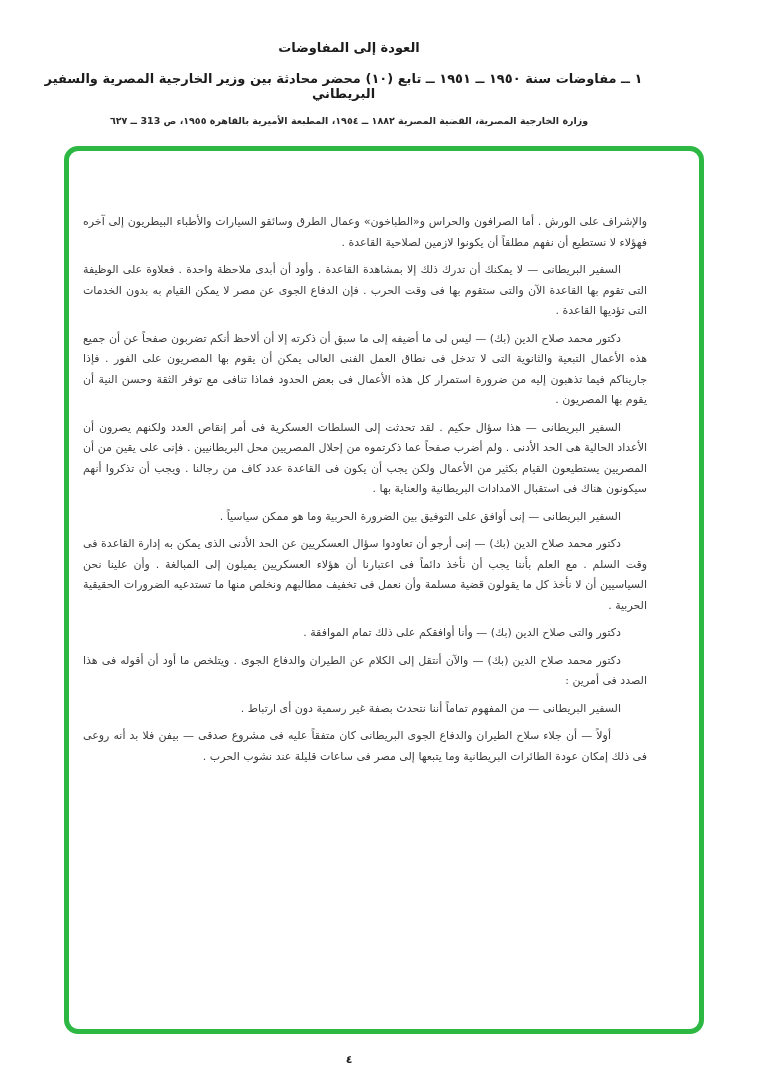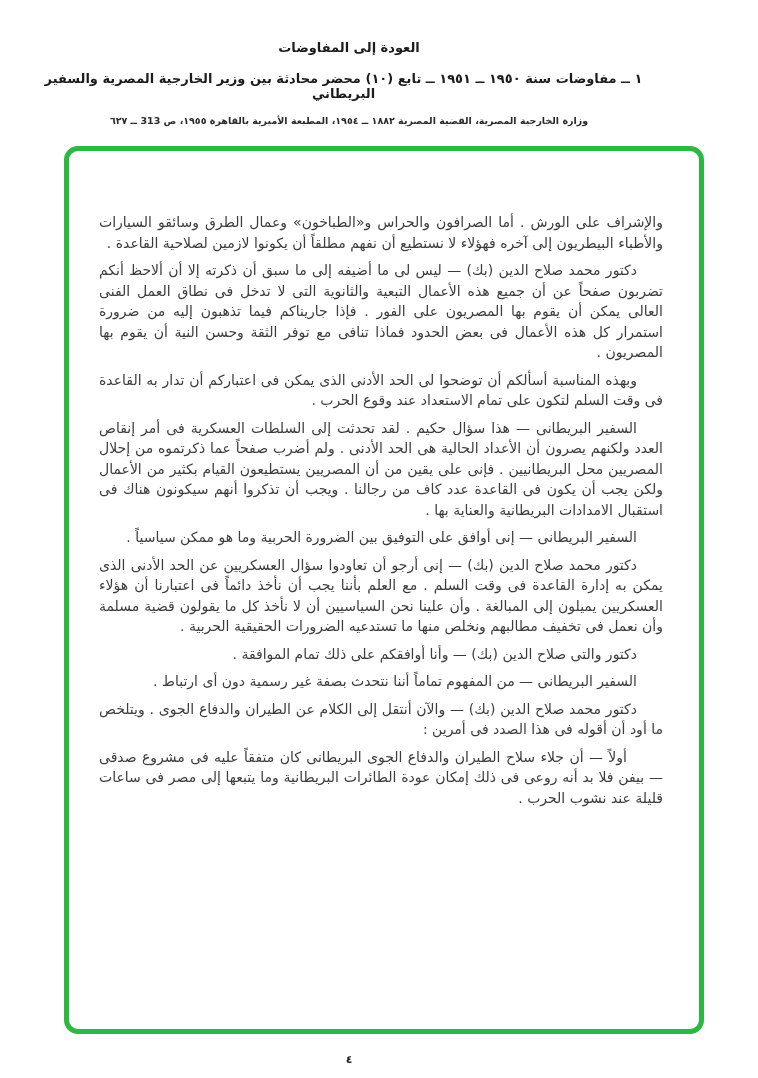--- a/index.html
+++ b/index.html
@@ -29,24 +29,24 @@
 
   .frame {
     position: absolute; left: 64px; top: 146px;
     width: 640px; height: 888px;
     border: 5px solid var(--frame-green);
     border-radius: 14px;
     background: #ffffff;
   }
 
   .scan-content {
-    position: absolute; top: 212px; left: 99px; width: 564px;
+    position: absolute; top: 212px; left: 83px; width: 564px;
     direction: rtl; text-align: justify;
     color: #3c3c3c;
-    font-size: 14px; line-height: 20.5px;
+    font-size: 11px; line-height: 20.5px;
   }
   .para {
     margin: 0 0 7px 0;
     text-indent: 26px;
   }
   .para.no-indent { text-indent: 0; }
   .para.indent-large { text-indent: 36px; }
 
   .page-number {
     position: absolute; bottom: 12px; left: 0; right: 0;
@@ -61,26 +61,26 @@
   <div class="header">
     <p class="header-title">العودة إلى المفاوضات</p>
     <p class="header-subtitle">١ ــ مفاوضات سنة ١٩٥٠ ــ ١٩٥١ ــ تابع (١٠) محضر محادثة بين وزير الخارجية المصرية والسفير البريطاني</p>
     <p class="header-source">وزارة الخارجية المصرية، القضية المصرية ١٨٨٢ ــ ١٩٥٤، المطبعة الأميرية بالقاهرة ١٩٥٥، ص 313 ــ ٦٢٧</p>
   </div>
 
   <div class="frame"></div>
 
   <div class="scan-content">
     <p class="para no-indent">والإشراف على الورش . أما الصرافون والحراس و«الطباخون» وعمال الطرق وسائقو السيارات والأطباء البيطريون إلى آخره فهؤلاء لا نستطيع أن نفهم مطلقاً أن يكونوا لازمين لصلاحية القاعدة .</p>
+    <p class="para">السفير البريطانى — لا يمكنك أن تدرك ذلك إلا بمشاهدة القاعدة . وأود أن أبدى ملاحظة واحدة . فعلاوة على الوظيفة التى تقوم بها القاعدة الآن والتى ستقوم بها فى وقت الحرب . فإن الدفاع الجوى عن مصر لا يمكن القيام به بدون الخدمات التى تؤديها القاعدة .</p>
     <p class="para">دكتور محمد صلاح الدين (بك) — ليس لى ما أضيفه إلى ما سبق أن ذكرته إلا أن ألاحظ أنكم تضربون صفحاً عن أن جميع هذه الأعمال التبعية والثانوية التى لا تدخل فى نطاق العمل الفنى العالى يمكن أن يقوم بها المصريون على الفور . فإذا جاريناكم فيما تذهبون إليه من ضرورة استمرار كل هذه الأعمال فى بعض الحدود فماذا تنافى مع توفر الثقة وحسن النية أن يقوم بها المصريون .</p>
-    <p class="para">وبهذه المناسبة أسألكم أن توضحوا لى الحد الأدنى الذى يمكن فى اعتباركم أن تدار به القاعدة فى وقت السلم لتكون على تمام الاستعداد عند وقوع الحرب .</p>
     <p class="para">السفير البريطانى — هذا سؤال حكيم . لقد تحدثت إلى السلطات العسكرية فى أمر إنقاص العدد ولكنهم يصرون أن الأعداد الحالية هى الحد الأدنى . ولم أضرب صفحاً عما ذكرتموه من إحلال المصريين محل البريطانيين . فإنى على يقين من أن المصريين يستطيعون القيام بكثير من الأعمال ولكن يجب أن يكون فى القاعدة عدد كاف من رجالنا . ويجب أن تذكروا أنهم سيكونون هناك فى استقبال الامدادات البريطانية والعناية بها .</p>
     <p class="para">السفير البريطانى — إنى أوافق على التوفيق بين الضرورة الحربية وما هو ممكن سياسياً .</p>
     <p class="para">دكتور محمد صلاح الدين (بك) — إنى أرجو أن تعاودوا سؤال العسكريين عن الحد الأدنى الذى يمكن به إدارة القاعدة فى وقت السلم . مع العلم بأننا يجب أن نأخذ دائماً فى اعتبارنا أن هؤلاء العسكريين يميلون إلى المبالغة . وأن علينا نحن السياسيين أن لا نأخذ كل ما يقولون قضية مسلمة وأن نعمل فى تخفيف مطالبهم ونخلص منها ما تستدعيه الضرورات الحقيقية الحربية .</p>
     <p class="para">دكتور والتى صلاح الدين (بك) — وأنا أوافقكم على ذلك تمام الموافقة .</p>
+    <p class="para">دكتور محمد صلاح الدين (بك) — والآن أنتقل إلى الكلام عن الطيران والدفاع الجوى . ويتلخص ما أود أن أقوله فى هذا الصدد فى أمرين :</p>
     <p class="para">السفير البريطانى — من المفهوم تماماً أننا نتحدث بصفة غير رسمية دون أى ارتباط .</p>
-    <p class="para">دكتور محمد صلاح الدين (بك) — والآن أنتقل إلى الكلام عن الطيران والدفاع الجوى . ويتلخص ما أود أن أقوله فى هذا الصدد فى أمرين :</p>
     <p class="para indent-large">أولاً — أن جلاء سلاح الطيران والدفاع الجوى البريطانى كان متفقاً عليه فى مشروع صدقى — بيفن فلا بد أنه روعى فى ذلك إمكان عودة الطائرات البريطانية وما يتبعها إلى مصر فى ساعات قليلة عند نشوب الحرب .</p>
   </div>
 
   <div class="page-number">٤</div>
 
 </div>
 
 </body></html>

